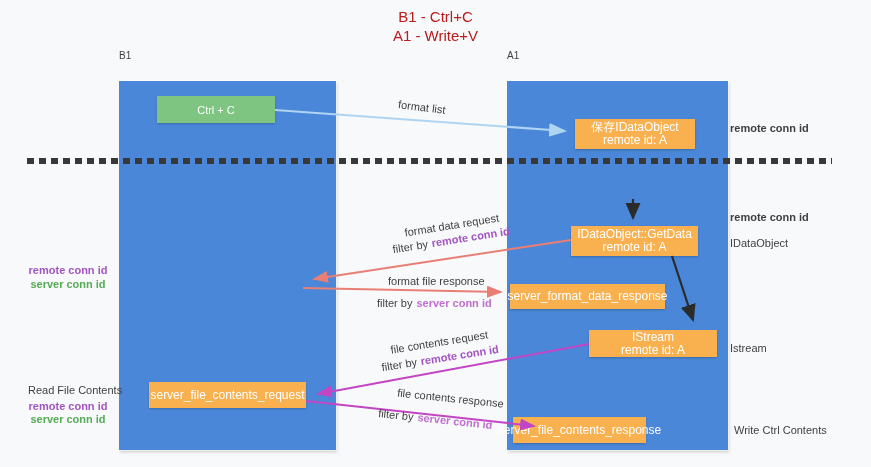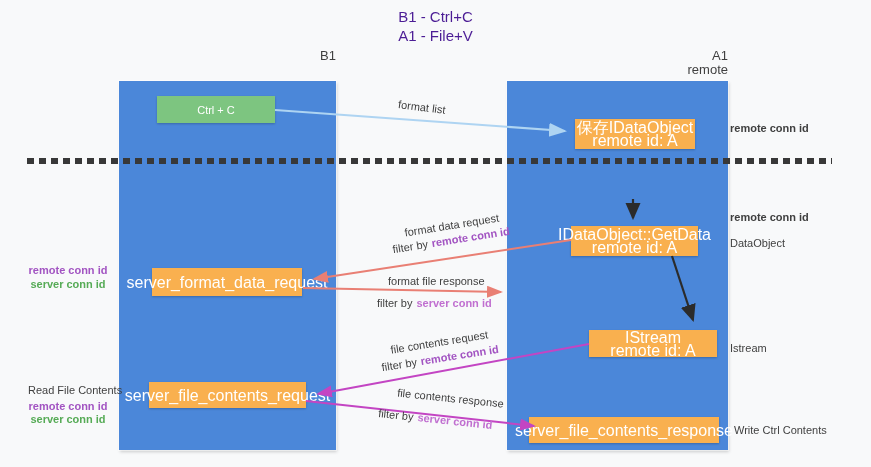--- a/index.html
+++ b/index.html
@@ -8,46 +8,46 @@
     background:#f4f5f6;
   }
   #stage{
     position:relative;
     width:871px;height:467px;
     background:#f8f9fa;
     overflow:hidden;
   }
   .title{
     position:absolute;left:0;top:7px;width:871px;
-    text-align:center;font-size:15px;line-height:19px;color:#4c1d95;
+    text-align:center;font-size:15px;line-height:19px;color:#b91c1c;
     z-index:5;
   }
   .lane-header{
-    position:absolute;text-align:right;font-size:13px;line-height:14px;
+    position:absolute;text-align:left;font-size:10px;line-height:14px;
     color:#3f3f3f;z-index:5;
   }
   .lane{
     position:absolute;top:81px;height:369px;
     background:#4b87d9;
     box-shadow:0 0 0 1px rgba(255,255,255,0.55), 1px 2px 3px rgba(0,0,0,0.18);
     z-index:1;
   }
   .dashline{
     position:absolute;left:27px;top:158px;width:805px;height:6px;
     background:repeating-linear-gradient(90deg,#383838 0,#383838 7px,transparent 7px,transparent 12px);
     z-index:2;
   }
   .node{
     position:absolute;z-index:3;
     display:flex;flex-direction:column;align-items:center;justify-content:center;
     color:#fff;text-align:left;
     box-shadow:0 1px 2px rgba(0,0,0,0.22);
   }
   .node.green{background:#7dc580;font-size:11px;}
-  .node.orange{background:#f9b04f;font-size:16px;line-height:13px;}
+  .node.orange{background:#f9b04f;font-size:12px;line-height:13px;}
   svg.arrows{position:absolute;left:0;top:0;z-index:4;pointer-events:none;}
   .elabel{
     position:absolute;z-index:6;font-size:11px;color:#3f3f3f;white-space:nowrap;
   }
   .tilt-up{transform:rotate(-9deg);}
   .tilt-dn{transform:rotate(6deg);}
   .tilt-dn-sm{transform:rotate(7deg);}
   .fkey{margin-left:4px;font-weight:bold;}
   .purple{color:#a254c2;}
   .orchid{color:#c06fd0;}
@@ -61,29 +61,28 @@
     font-size:11px;font-weight:bold;line-height:13px;white-space:nowrap;
   }
 </style>
 </head>
 <body>
 
 <div id="stage">
 
   <div class="title">
     <div>B1 - Ctrl+C</div>
-    <div>A1 - File+V</div>
+    <div>A1 - Write+V</div>
   </div>
 
   <div class="lane-header" style="left:119px;top:49px;width:217px">
     <div>B1</div>
   </div>
   <div class="lane-header" style="left:507px;top:49px;width:221px">
     <div>A1</div>
-    <div>remote</div>
   </div>
 
   <div class="lane" style="left:119px;width:217px"></div>
   <div class="lane" style="left:507px;width:221px"></div>
 
   <div class="dashline"></div>
 
   <div class="node green" style="left:157px;top:96px;width:118px;height:27px">
     <div>Ctrl + C</div>
   </div>
@@ -92,35 +91,35 @@
     <div>保存IDataObject</div>
     <div>remote id: A</div>
   </div>
 
 
   <div class="node orange" style="left:571px;top:226px;width:127px;height:30px">
     <div>IDataObject::GetData</div>
     <div>remote id: A</div>
   </div>
 
-  <div class="node orange" style="left:152px;top:268px;width:150px;height:28px">
-    <div>server_format_data_request</div>
+
+  <div class="node orange" style="left:510px;top:284px;width:155px;height:25px">
+    <div>server_format_data_response</div>
   </div>
-
 
   <div class="node orange" style="left:589px;top:330px;width:128px;height:27px">
     <div>IStream</div>
     <div>remote id: A</div>
   </div>
 
   <div class="node orange" style="left:149px;top:382px;width:157px;height:26px">
     <div>server_file_contents_request</div>
   </div>
 
-  <div class="node orange" style="left:529px;top:417px;width:190px;height:26px">
+  <div class="node orange" style="left:513px;top:417px;width:133px;height:26px">
     <div>server_file_contents_response</div>
   </div>
 
   <svg class="arrows" width="871" height="467" viewBox="0 0 871 467">
     <defs>
       <marker id="m-blue" markerWidth="9" markerHeight="8" refX="8" refY="3.5" orient="auto">
         <path d="M0,0 L9,3.5 L0,7 z" fill="#aed4f2"></path>
       </marker>
       <marker id="m-salmon" markerWidth="8" markerHeight="7" refX="7" refY="3" orient="auto">
         <path d="M0,0 L8,3 L0,6 z" fill="#e97f74"></path>
@@ -168,21 +167,21 @@
 
   <div class="elabel tilt-dn" style="left:397px;top:392px">
     <span>file contents response</span>
   </div>
   <div class="elabel tilt-dn" style="left:378px;top:413px">
     <span>filter by</span><span class="fkey orchid">server conn id</span>
   </div>
 
   <div class="side bold purple" style="left:730px;top:122px">remote conn id</div>
   <div class="side bold purple" style="left:730px;top:211px">remote conn id</div>
-  <div class="side" style="left:730px;top:237px">DataObject</div>
+  <div class="side" style="left:730px;top:237px">IDataObject</div>
   <div class="side" style="left:730px;top:342px">Istream</div>
   <div class="side" style="left:734px;top:424px">Write Ctrl Contents</div>
 
   <div class="connpair purple" style="left:13px;top:264px">remote conn id</div>
   <div class="connpair greentxt" style="left:13px;top:278px">server conn id</div>
   <div class="side" style="left:28px;top:384px">Read File Contents</div>
   <div class="connpair purple" style="left:13px;top:400px">remote conn id</div>
   <div class="connpair greentxt" style="left:13px;top:413px">server conn id</div>
 
 </div>

